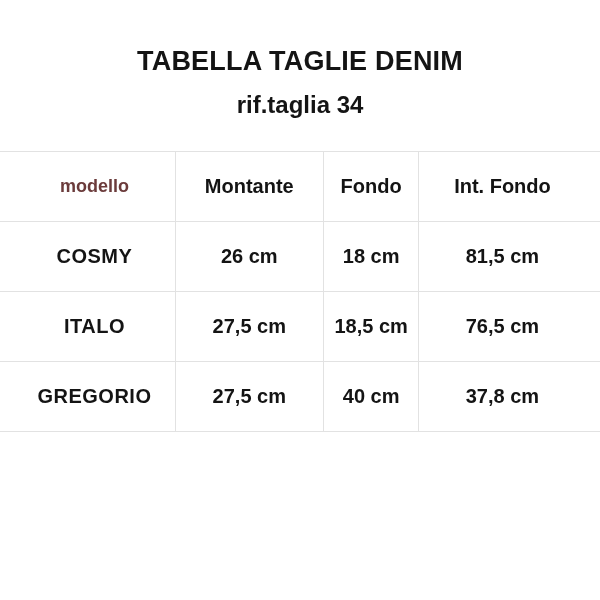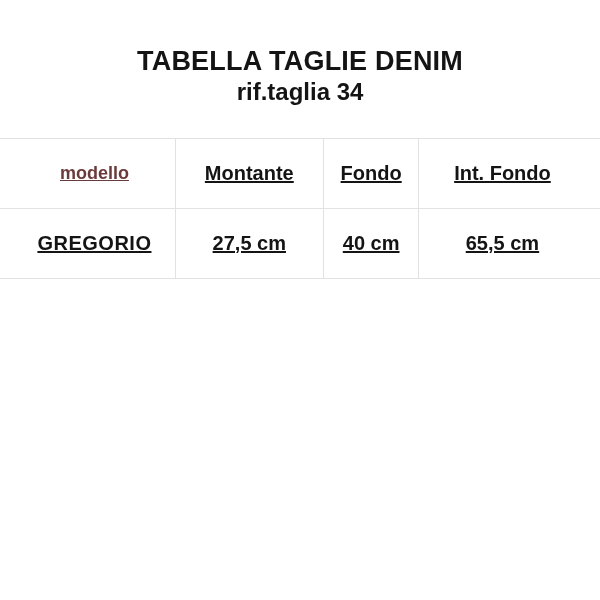--- a/index.html
+++ b/index.html
@@ -28,21 +28,21 @@
     font-weight: bold;
     letter-spacing: 0.2px;
     text-align: center;
     line-height: 1.15;
     color: #141414;
   }
   .subtitle {
     font-size: 24px;
     font-weight: bold;
     text-align: center;
-    margin-top: 1px;
+    margin-top: 14px;
     color: #141414;
   }
   .table-wrap {
     margin-top: 32px;
     width: 600px;
   }
   table.size-table {
     width: 600px;
     border-collapse: collapse;
     table-layout: fixed;
@@ -54,21 +54,20 @@
     border-top: 1px solid #e2e2e2;
     border-bottom: 1px solid #e2e2e2;
     border-left: 1px solid #e2e2e2;
     border-right: 1px solid #e2e2e2;
     text-align: center;
     vertical-align: middle;
     font-size: 20px;
     font-weight: bold;
     color: #141414;
     padding: 0 2px;
-    text-decoration: underline;
   }
   
   table.size-table td.edge {
     border-left: none;
     border-right: none;
   }
   table.size-table td.first-inner {
     border-left: none;
   }
   table.size-table td.last-inner {
@@ -111,27 +110,43 @@
       <tbody>
         <tr class="header-row">
           <td class="edge"></td>
           <td class="model-head first-inner">modello</td>
           <td>Montante</td>
           <td>Fondo</td>
           <td class="last-inner">Int. Fondo</td>
           <td class="edge"></td>
         </tr>
 
+        <tr>
+          <td class="edge"></td>
+          <td class="first-inner row-label">COSMY</td>
+          <td>26 cm</td>
+          <td>18 cm</td>
+          <td class="last-inner">81,5 cm</td>
+          <td class="edge"></td>
+        </tr>
 
+        <tr>
+          <td class="edge"></td>
+          <td class="first-inner row-label">ITALO</td>
+          <td>27,5 cm</td>
+          <td>18,5 cm</td>
+          <td class="last-inner">76,5 cm</td>
+          <td class="edge"></td>
+        </tr>
 
         <tr>
           <td class="edge"></td>
           <td class="first-inner row-label">GREGORIO</td>
           <td>27,5 cm</td>
           <td>40 cm</td>
-          <td class="last-inner">65,5 cm</td>
+          <td class="last-inner">37,8 cm</td>
           <td class="edge"></td>
         </tr>
       </tbody>
     </table>
   </div>
 
 </div>
 
 </body></html>

